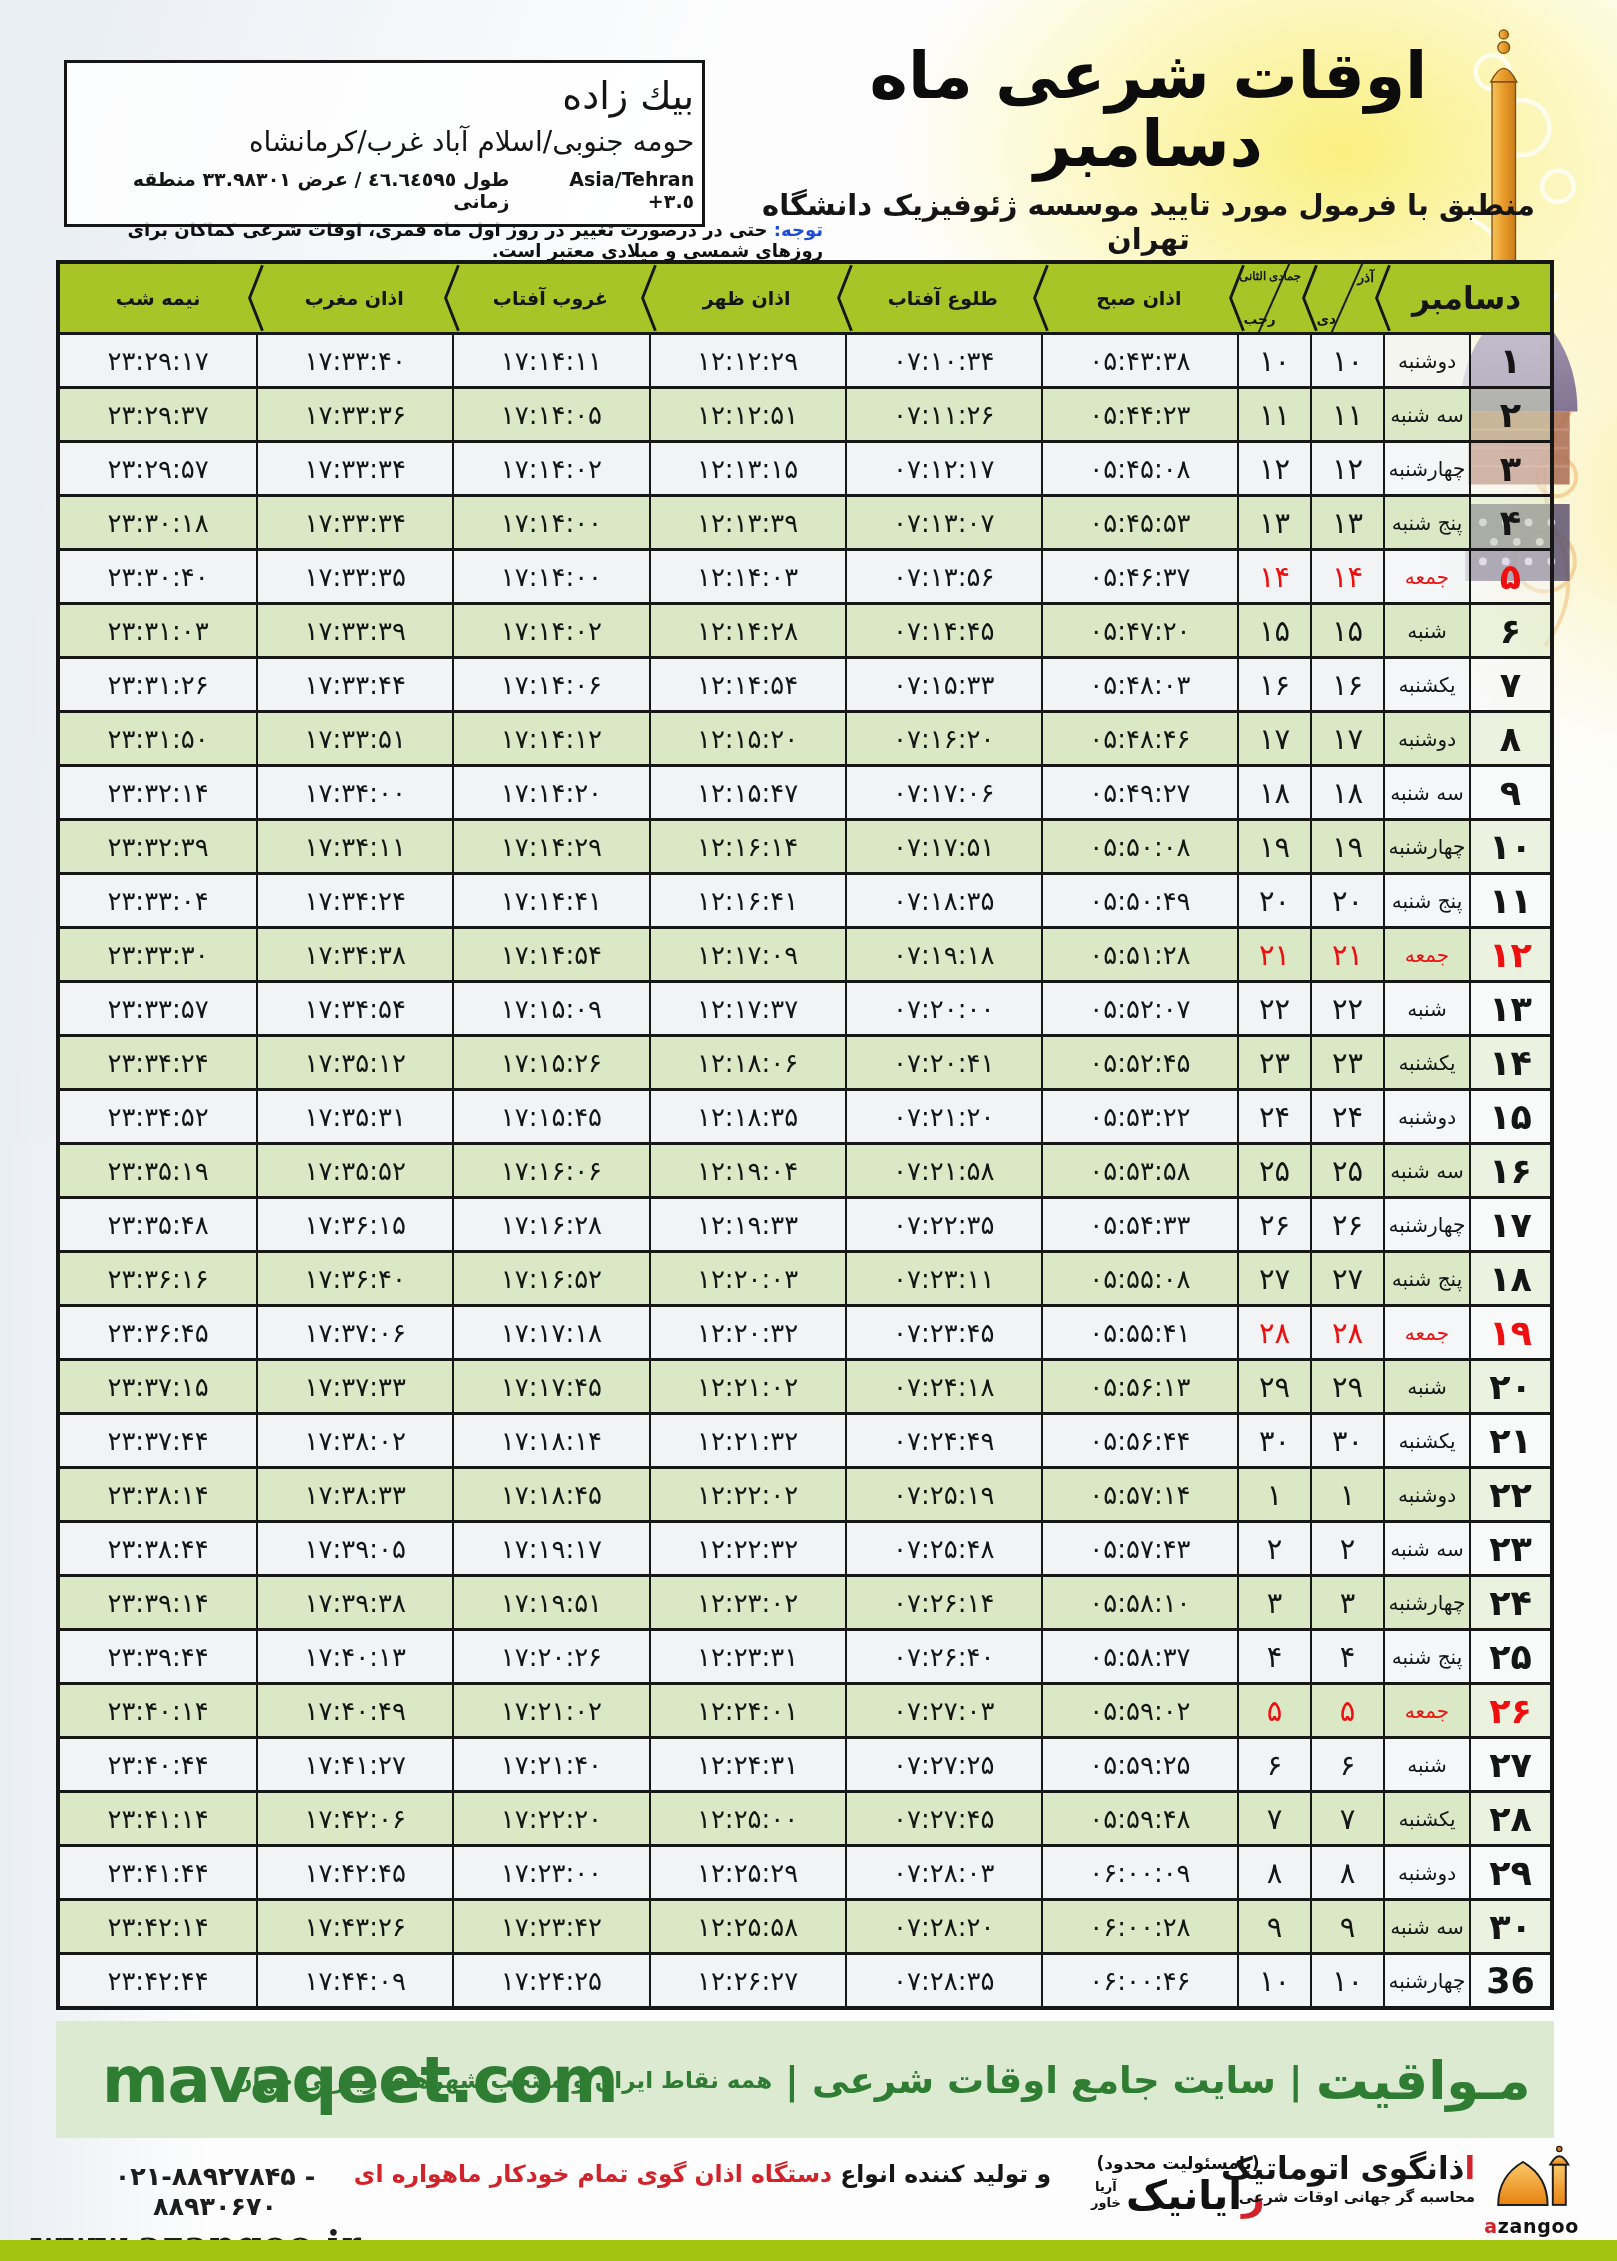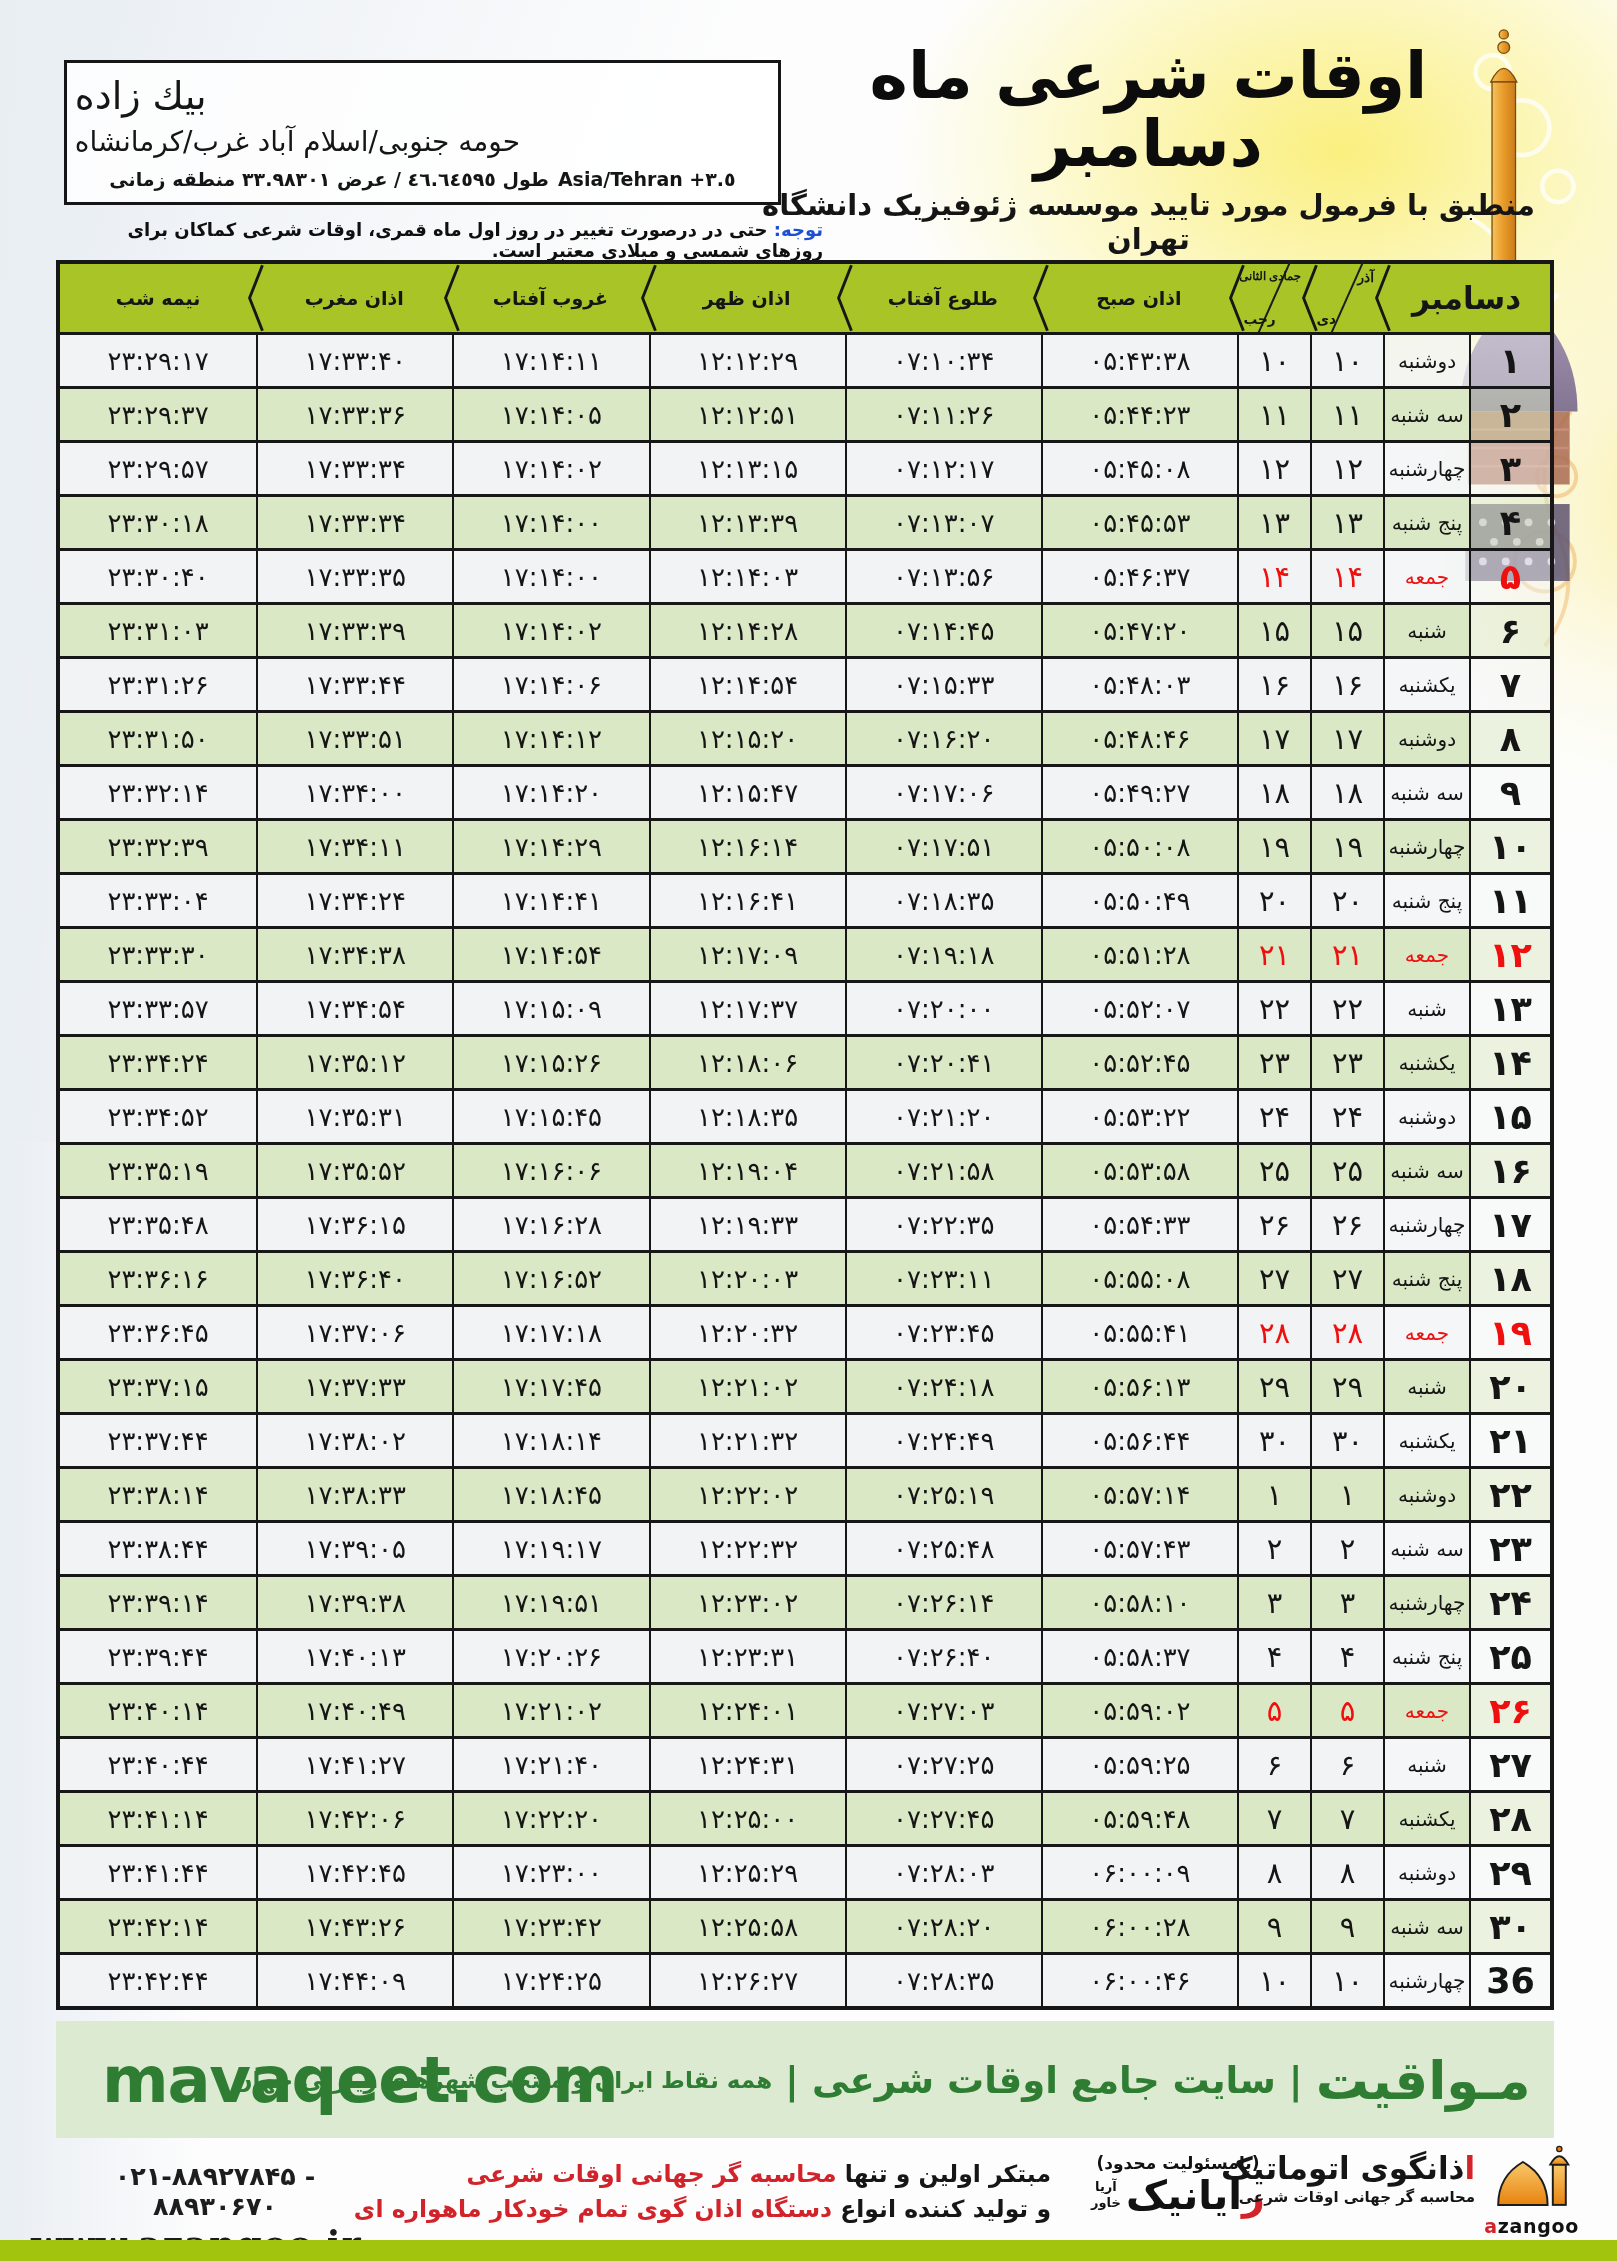--- a/index.html
+++ b/index.html
@@ -12,22 +12,22 @@
       radial-gradient(ellipse 620px 418px at 83% 150px, rgba(250,238,120,.95), rgba(252,246,170,.55) 45%, rgba(255,255,255,0) 72%),
       radial-gradient(ellipse 281px 535px at 101% 496px, rgba(249,236,140,.55), rgba(255,255,255,0) 70%),
       linear-gradient(110deg, #e9eef4 0%, rgba(255,255,255,0) 38%);}
   .bg-left{position:absolute;left:0;top:0;bottom:0;width:209px;z-index:0;
     background:linear-gradient(to right,#e9eef3,rgba(255,255,255,0));}
   .art{position:absolute;right:33px;top:19.6px;width:287px;height:835px;z-index:0;}
   .art-fade{position:absolute;right:0;top:574px;width:339px;height:339px;z-index:0;
     background:linear-gradient(to bottom, rgba(253,253,253,0), #fdfdfd 78%);}
 
   
-  .locbox{position:absolute;left:65px;top:60px;width:717px;box-sizing:border-box;z-index:2;
-    border:3.3px solid #161616;background:rgba(255,255,255,.82);text-align:left;padding:10.4px 7.8px 11.7px;}
+  .locbox{position:absolute;left:65px;top:60px;width:641px;box-sizing:border-box;z-index:2;
+    border:3.3px solid #161616;background:rgba(255,255,255,.82);text-align:right;padding:10.4px 7.8px 11.7px;}
   .loc-name{font-size:38px;line-height:1.25;}
   .loc-region{font-size:28px;margin-top:3.9px;}
   .loc-coords{font-size:19px;font-weight:bold;margin-top:10.4px;display:flex;justify-content:center;gap:9px;align-items:baseline;}
   .ltr{direction:ltr;unicode-bidi:isolate;}
 
   .titleblock{position:absolute;left:750px;right:69px;top:42px;text-align:center;z-index:1;}
   .t1{font-size:65px;font-weight:bold;line-height:1.04;margin:0;color:#0c0c0c;}
   .t2{font-size:29px;font-weight:bold;margin-top:10.4px;}
   .t3{font-size:26px;margin-top:13px;}
 
@@ -559,24 +559,20 @@
     <div class="site">mavaqeet.com</div>
   </div>
 
   <div class="contact">
     <div class="phone ltr">۰۲۱-۸۸۹۲۷۸۴۵ - ۸۸۹۳۰۶۷۰</div>
     <div class="website">www.azangoo.ir</div>
   </div>
 
   <div class="promo">
     <div>
-      <span>مبتکر اولین و تنها</span>
-      <span class="red">محاسبه گر جهانی اوقات شرعی</span>
-    </div>
-    <div>
       <span>و تولید کننده انواع</span>
       <span class="red">دستگاه اذان گوی تمام خودکار ماهواره ای</span>
     </div>
   </div>
 
   <div class="rayanik">
     <div class="ray-note">(بامسئولیت محدود)</div>
     <div class="ray-row">
       <div class="ray-main">
         <span class="red">ر</span><span>ایانیک</span>

